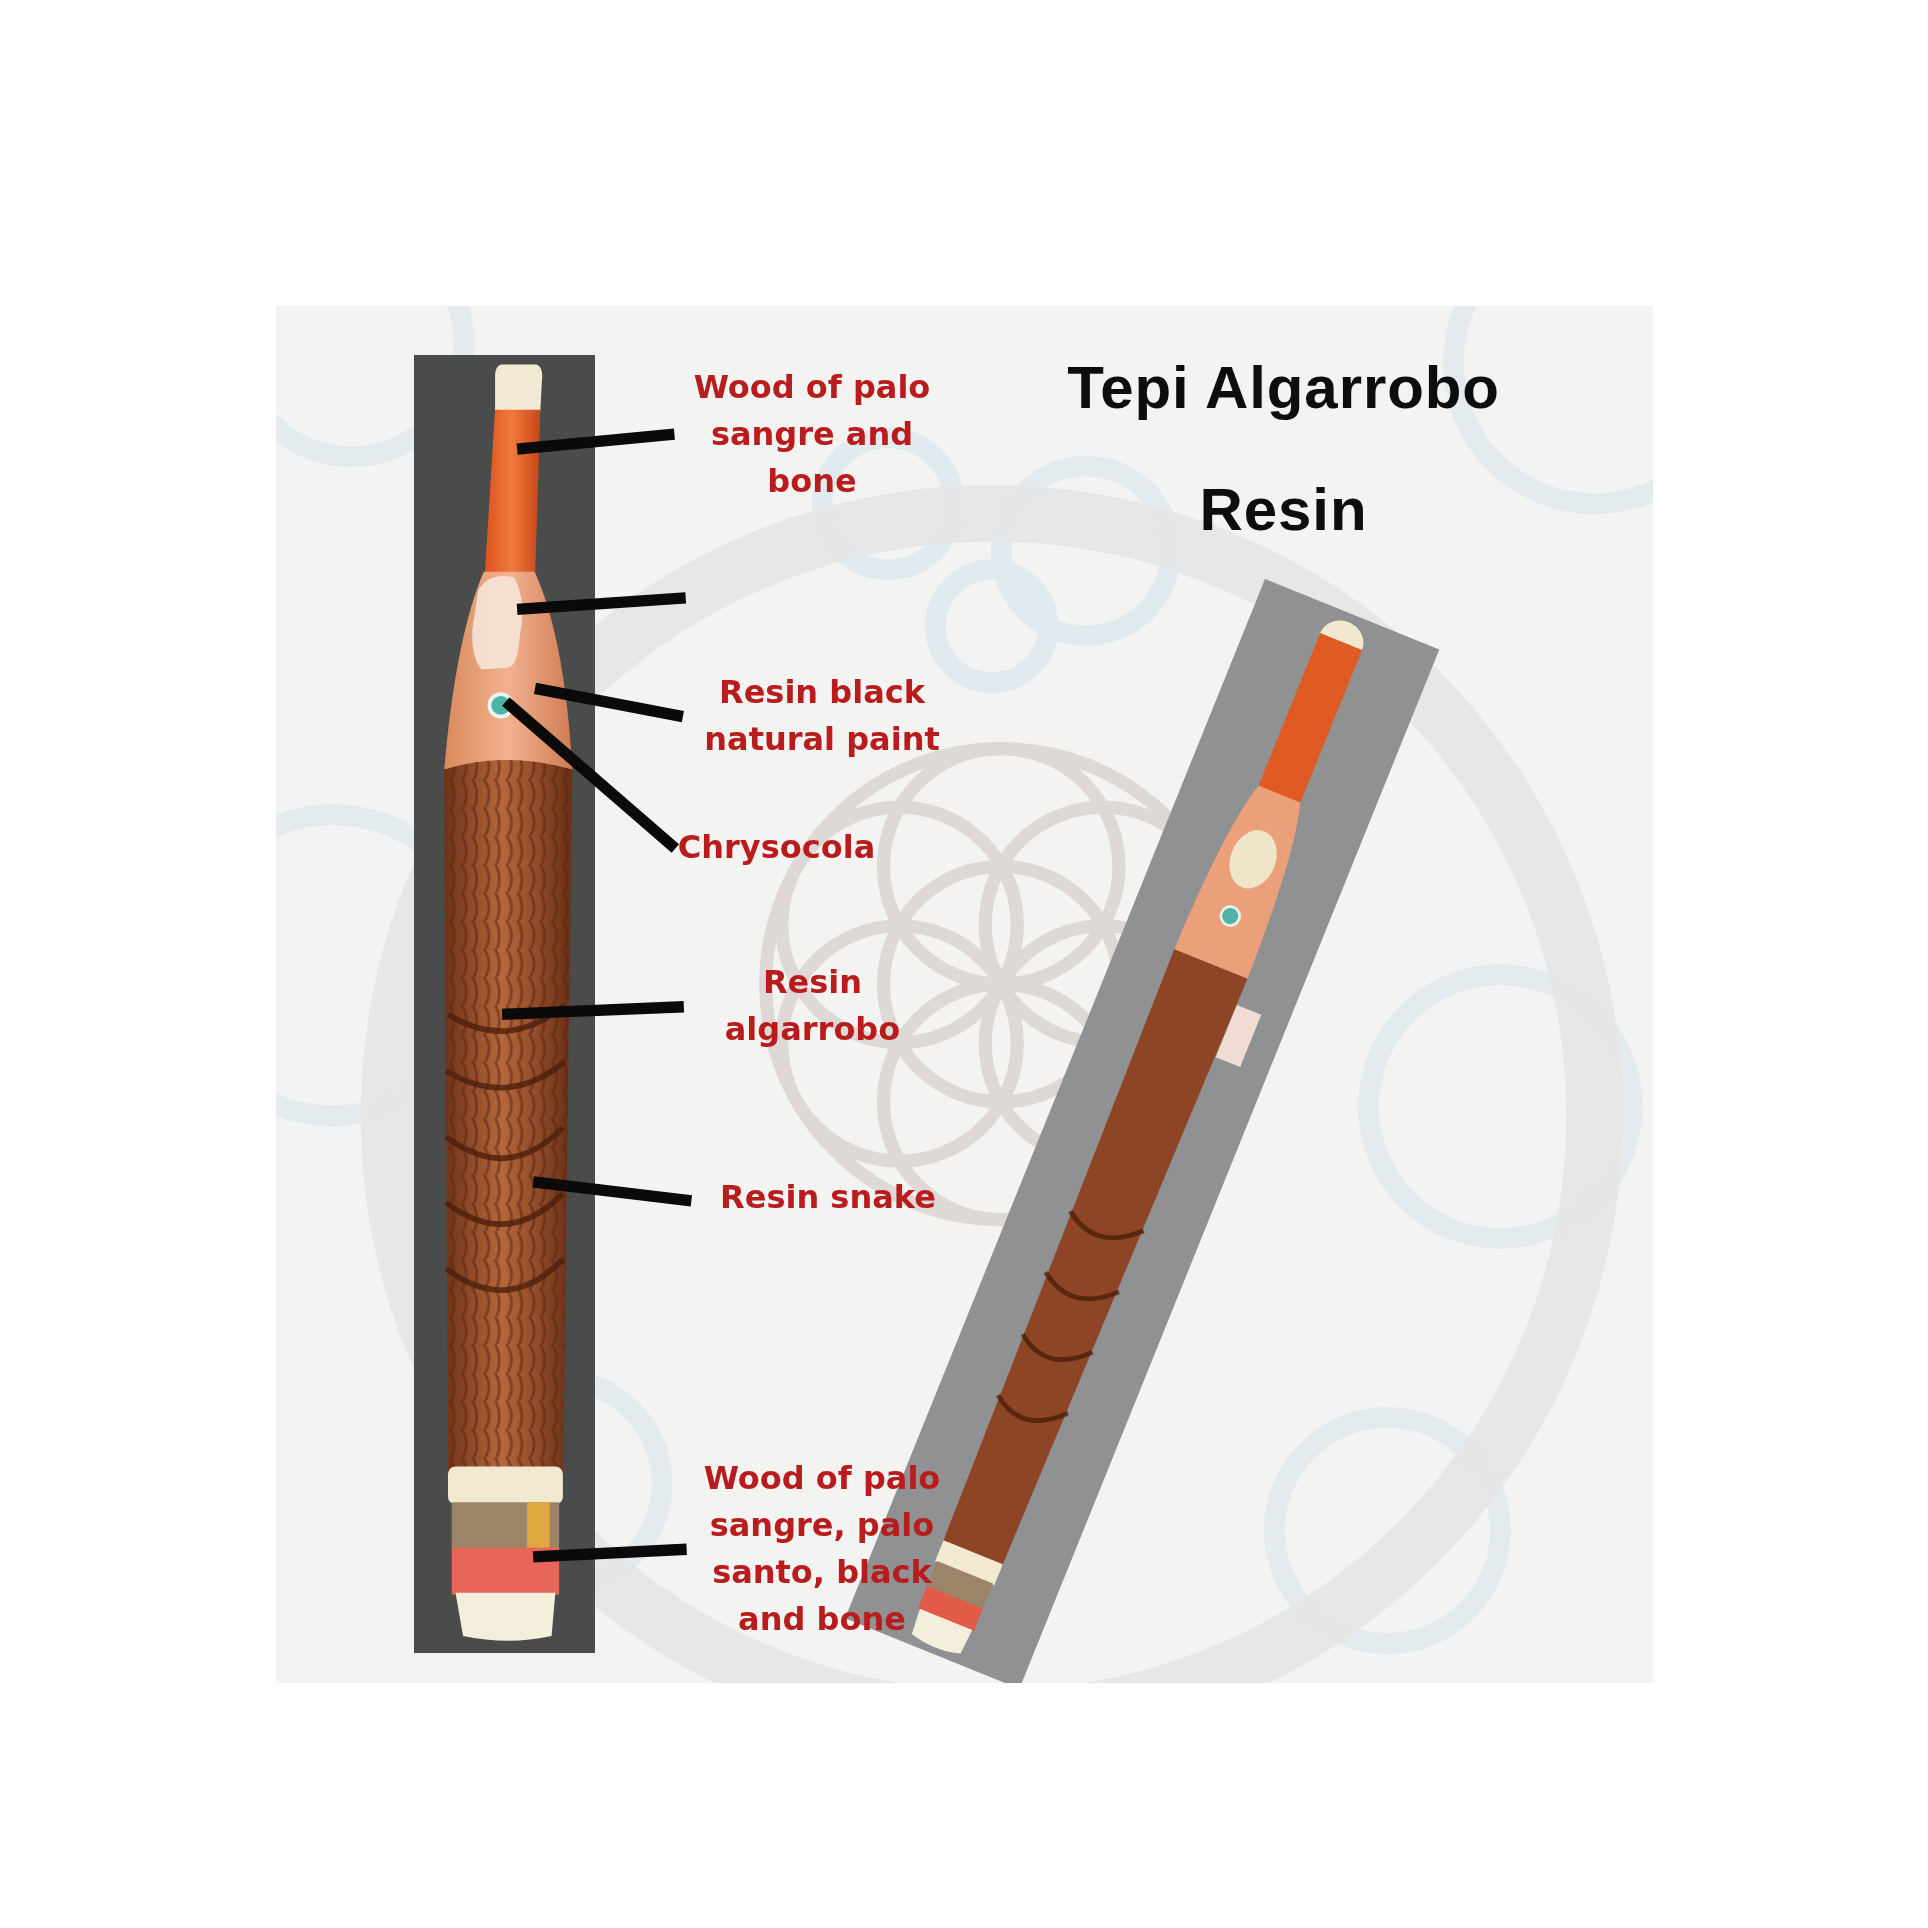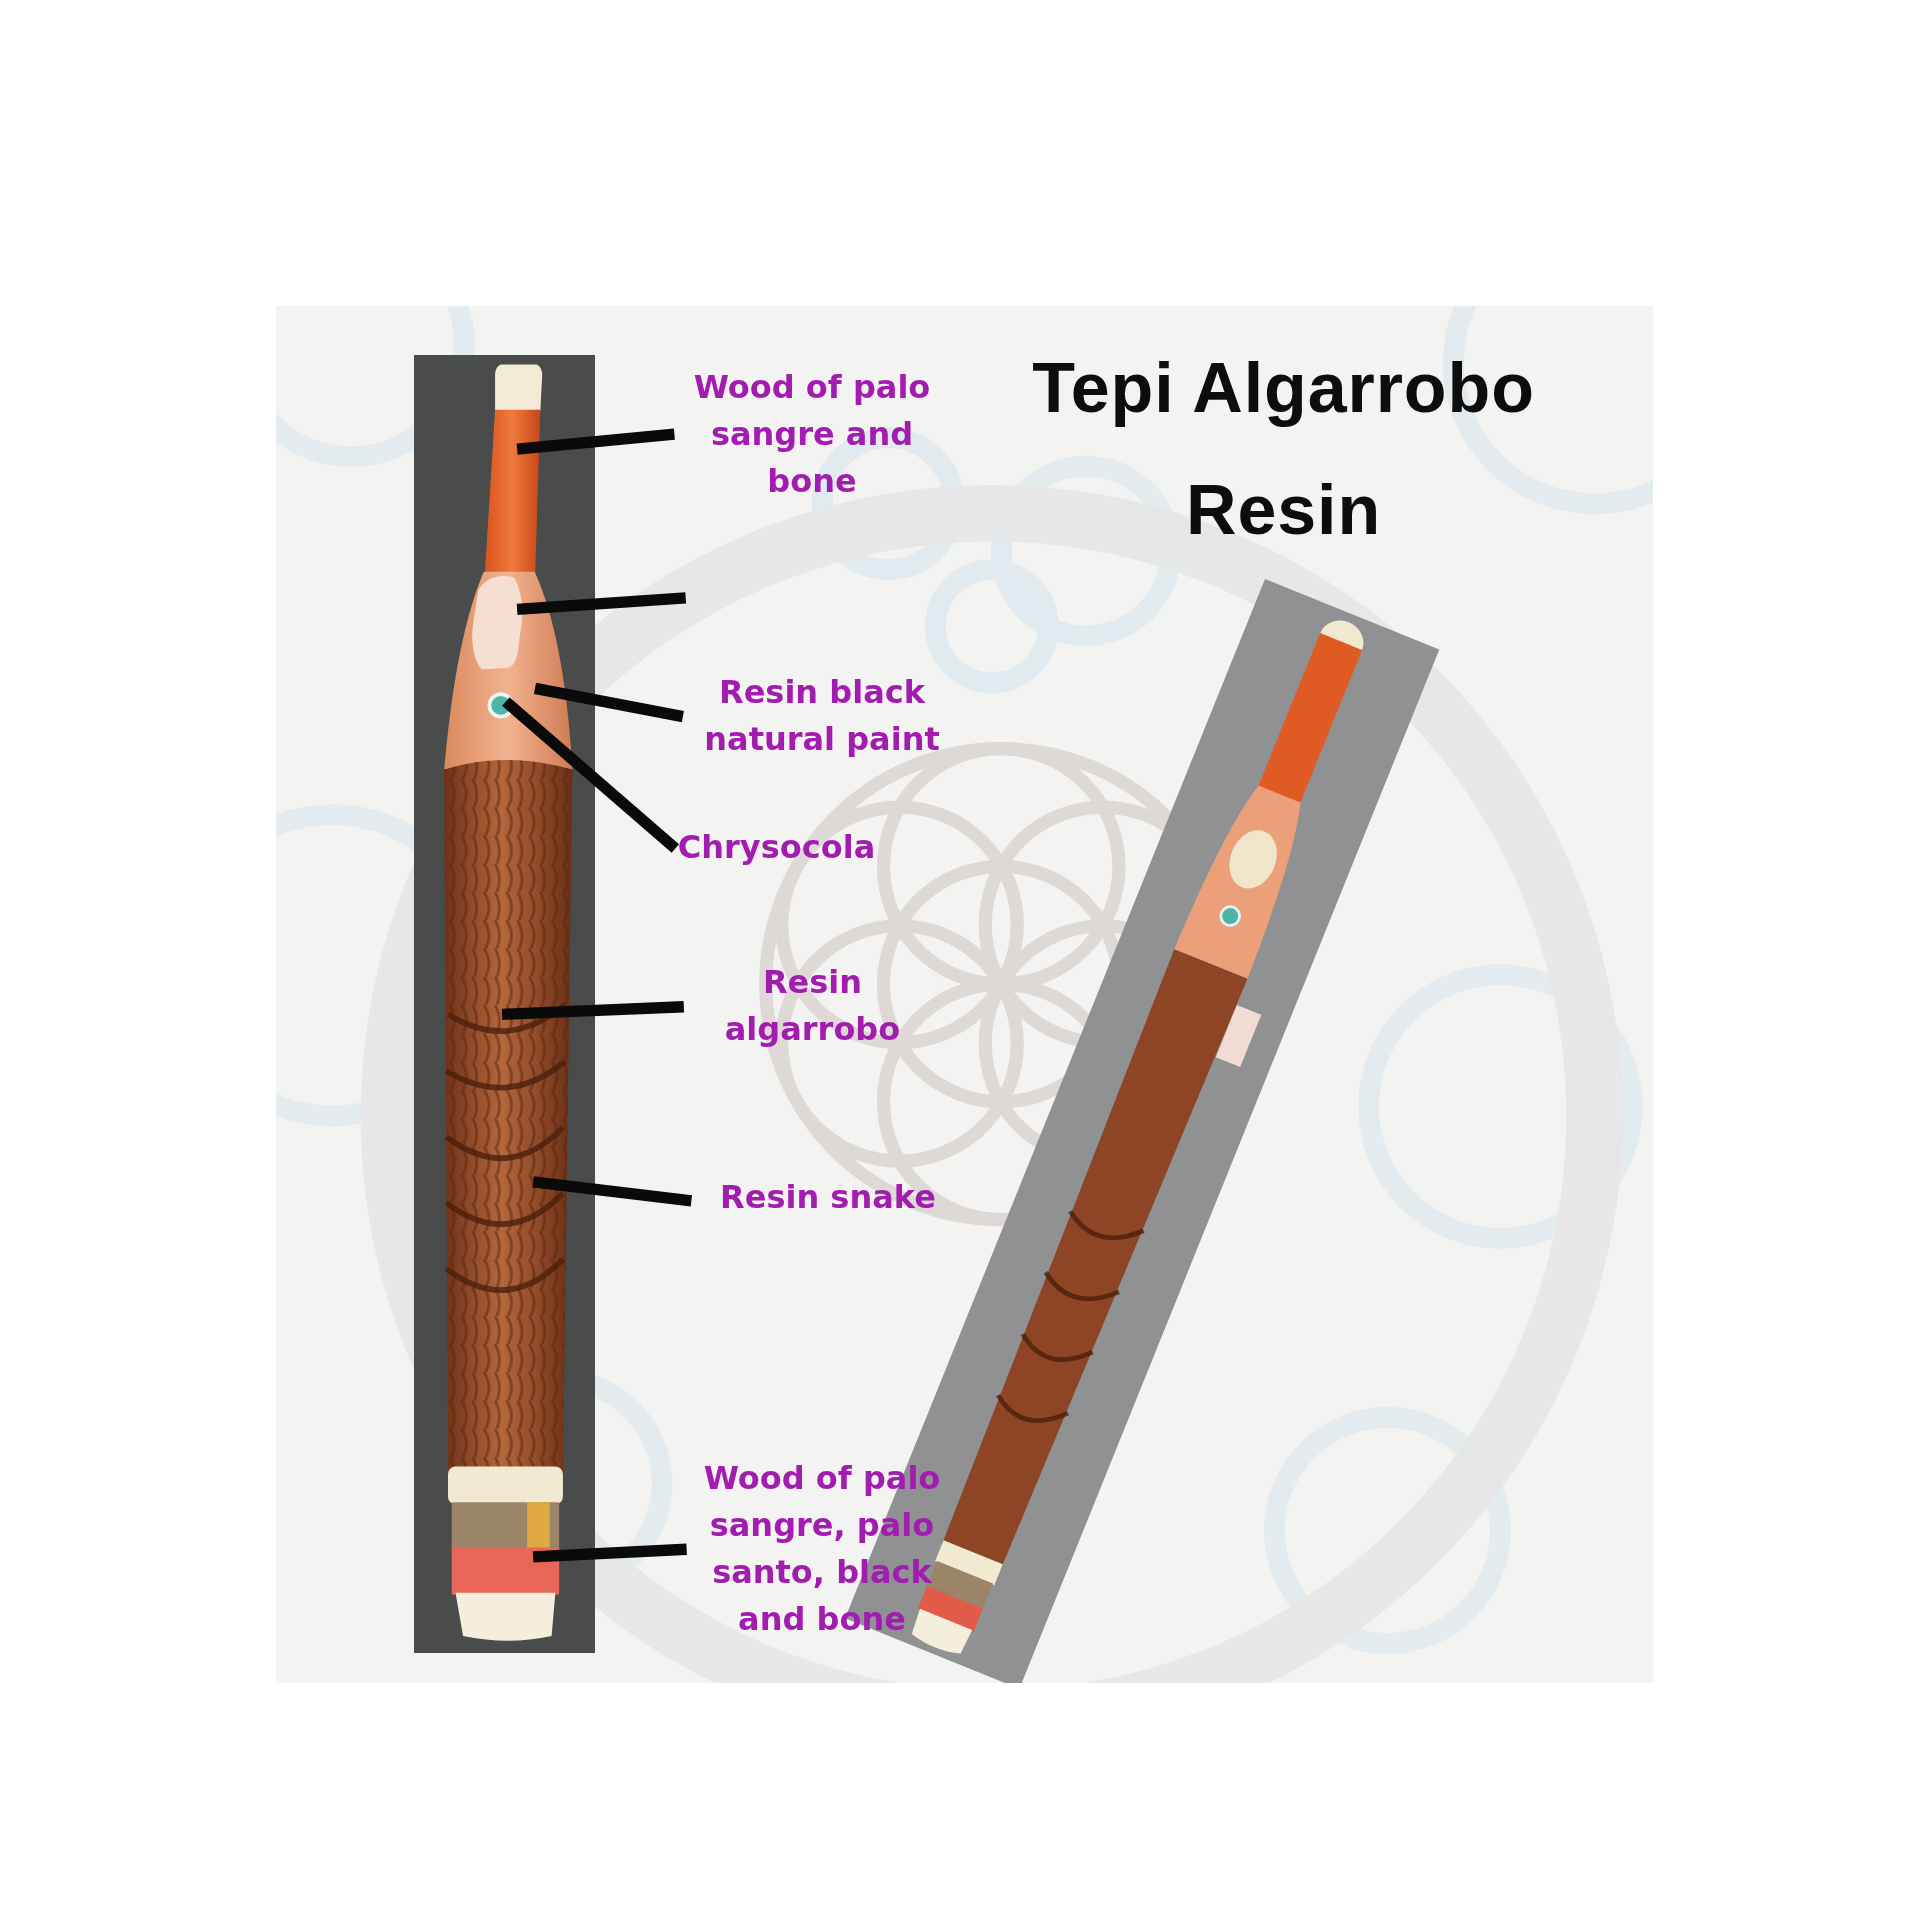--- a/index.html
+++ b/index.html
@@ -2,22 +2,22 @@
 <html style="font-size:15px"><head>
 <meta charset="utf-8">
 <style>
   html, body { margin:0; padding:0; background:#ffffff; }
   body { width:1928px; height:1928px; position:relative; overflow:hidden; font-family:"DejaVu Sans", sans-serif; }
   .panel { position:absolute; left:276px; top:306px; width:1377px; height:1377px; background:#f3f3f1; overflow:hidden; }
   .bg-svg { position:absolute; left:0; top:0; width:1377px; height:1377px; }
   .left-photo { position:absolute; left:138px; top:49px; width:181px; height:1298px; background:#4a4b4b; overflow:hidden; }
   .left-photo svg { position:absolute; left:0; top:0; }
   .right-photo { position:absolute; left:1012px; top:574px; width:188px; height:1121px; background:#8f9192; transform-origin:0 0; transform:translate(0,0) rotate(22deg); }
-  .title { position:absolute; left:659px; top:21px; width:697px; text-align:center; font-family:"Liberation Sans", sans-serif; font-weight:bold; font-size:70px; line-height:122px; color:#0d0d0d; letter-spacing:0.9px; }
-  .label { position:absolute; font-family:"DejaVu Sans", sans-serif; font-weight:bold; font-size:32px; line-height:47px; color:#a21caf; text-align:center; white-space:pre-line; }
+  .title { position:absolute; left:659px; top:21px; width:697px; text-align:center; font-family:"Liberation Sans", sans-serif; font-weight:bold; font-size:60px; line-height:122px; color:#0d0d0d; letter-spacing:0.9px; }
+  .label { position:absolute; font-family:"DejaVu Sans", sans-serif; font-weight:bold; font-size:32px; line-height:47px; color:#b91c1c; text-align:center; white-space:pre-line; }
   .lines { position:absolute; left:0; top:0; width:1377px; height:1377px; pointer-events:none; }
 </style>
 </head>
 <body>
 
 <div class="panel">
 
   <svg class="bg-svg" viewBox="0 0 1462 1462">
     <g fill="none" stroke="#dfe9ef" stroke-width="22" opacity="0.85">
       <circle cx="80" cy="40" r="120"></circle>

